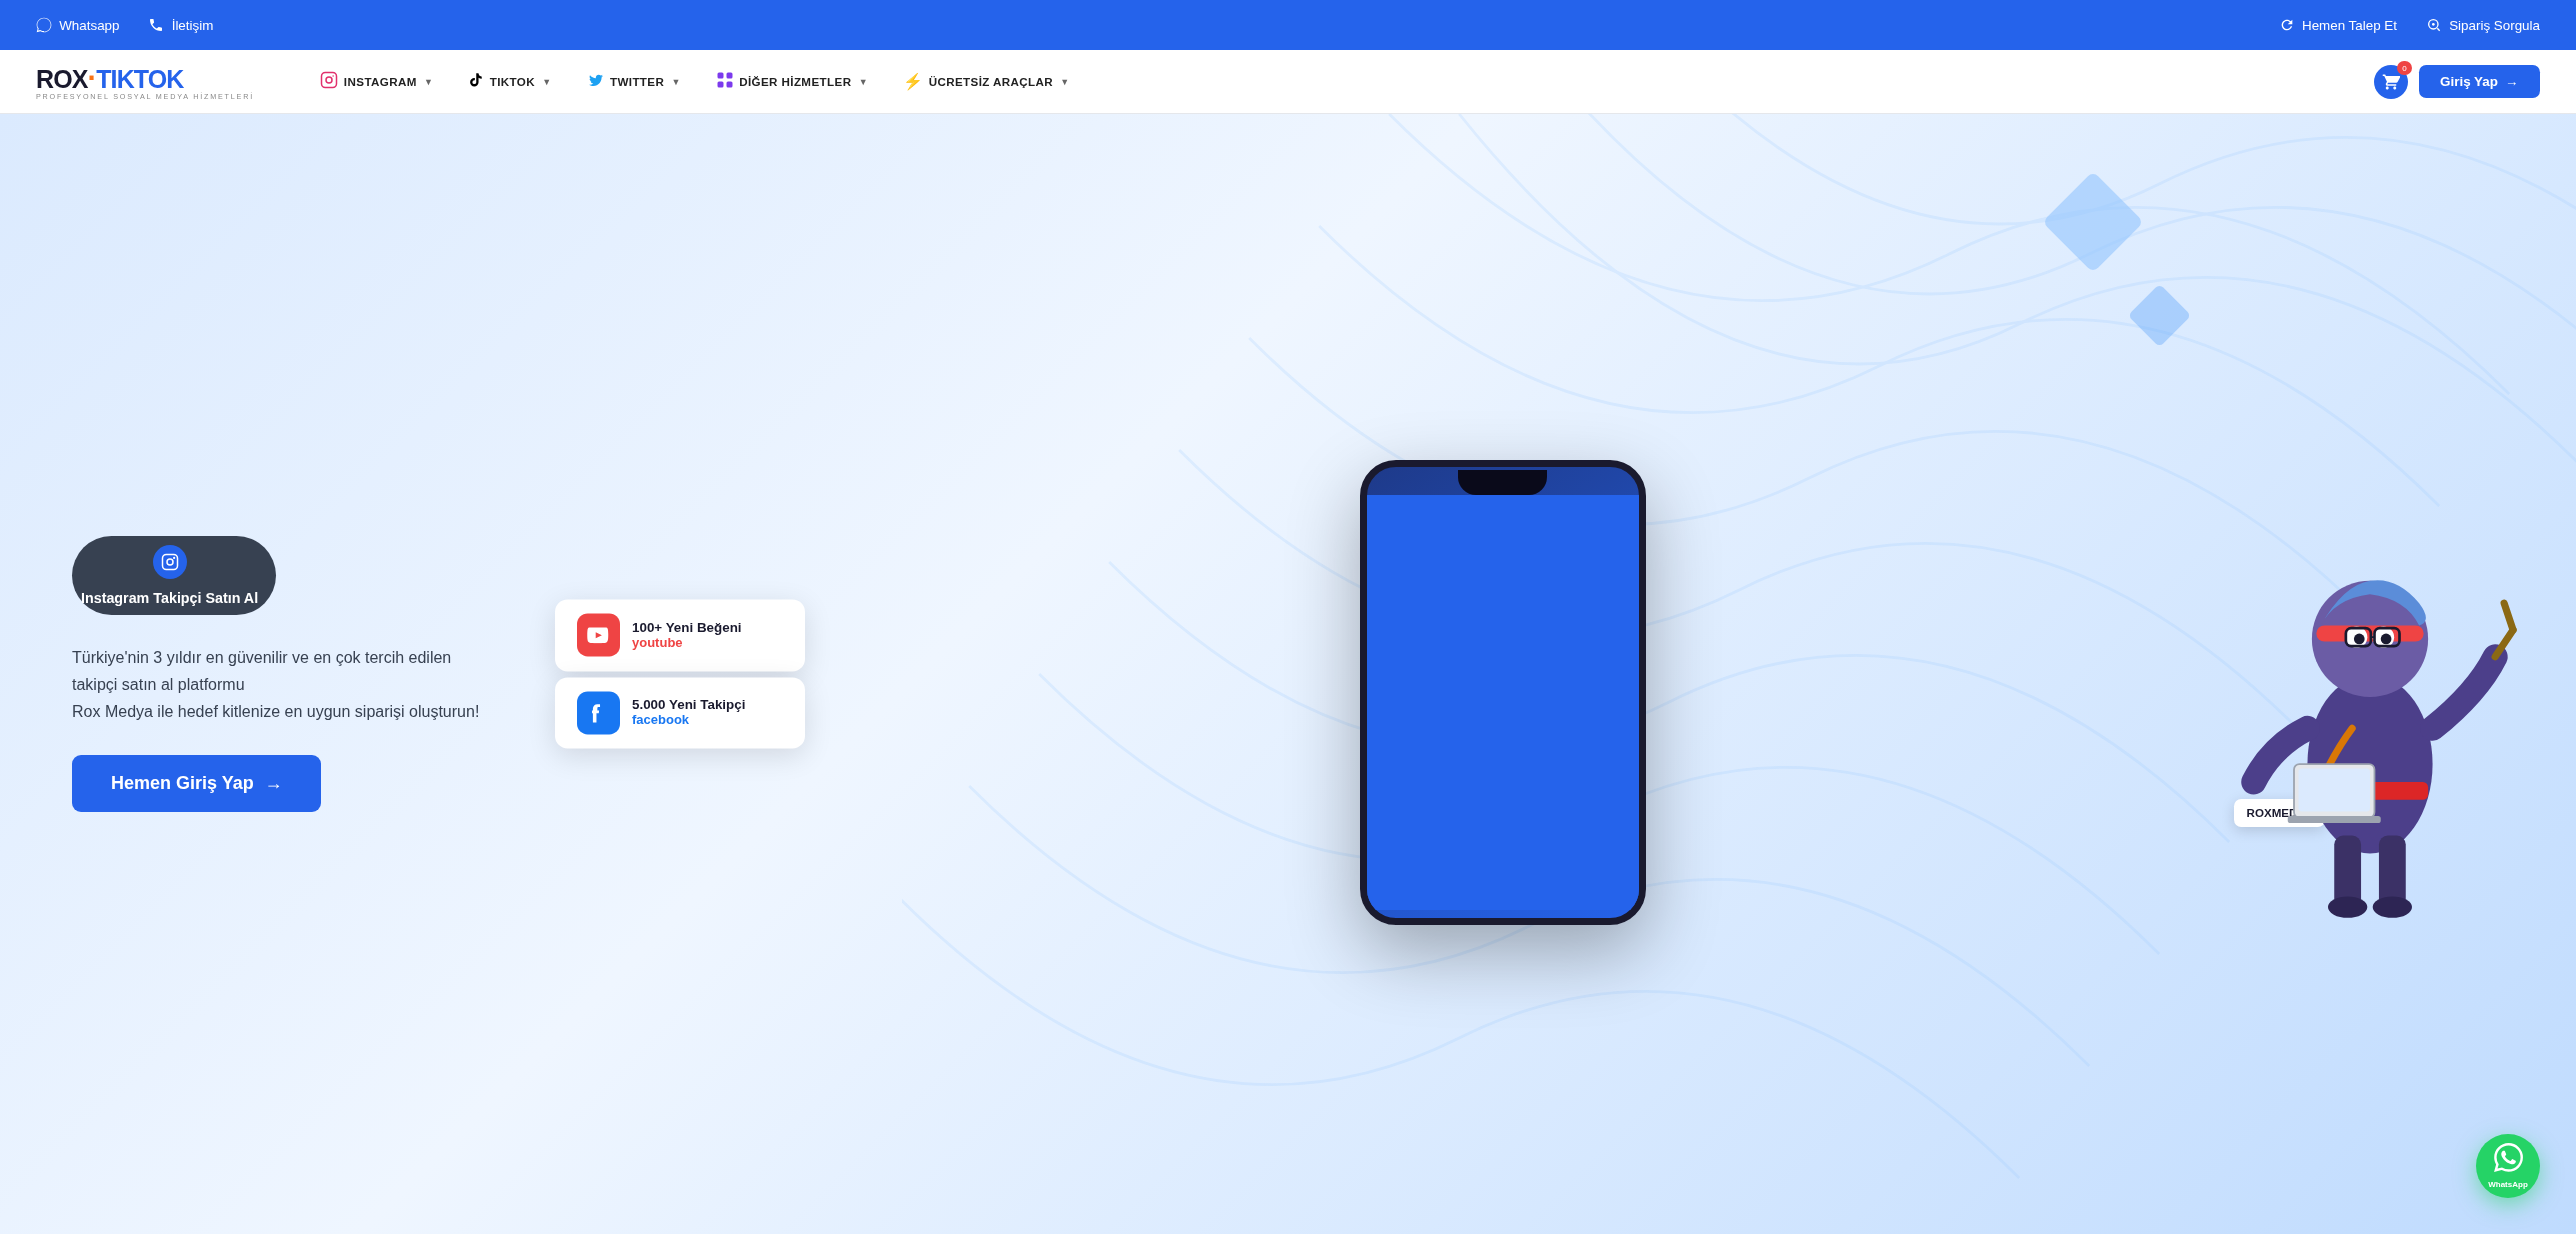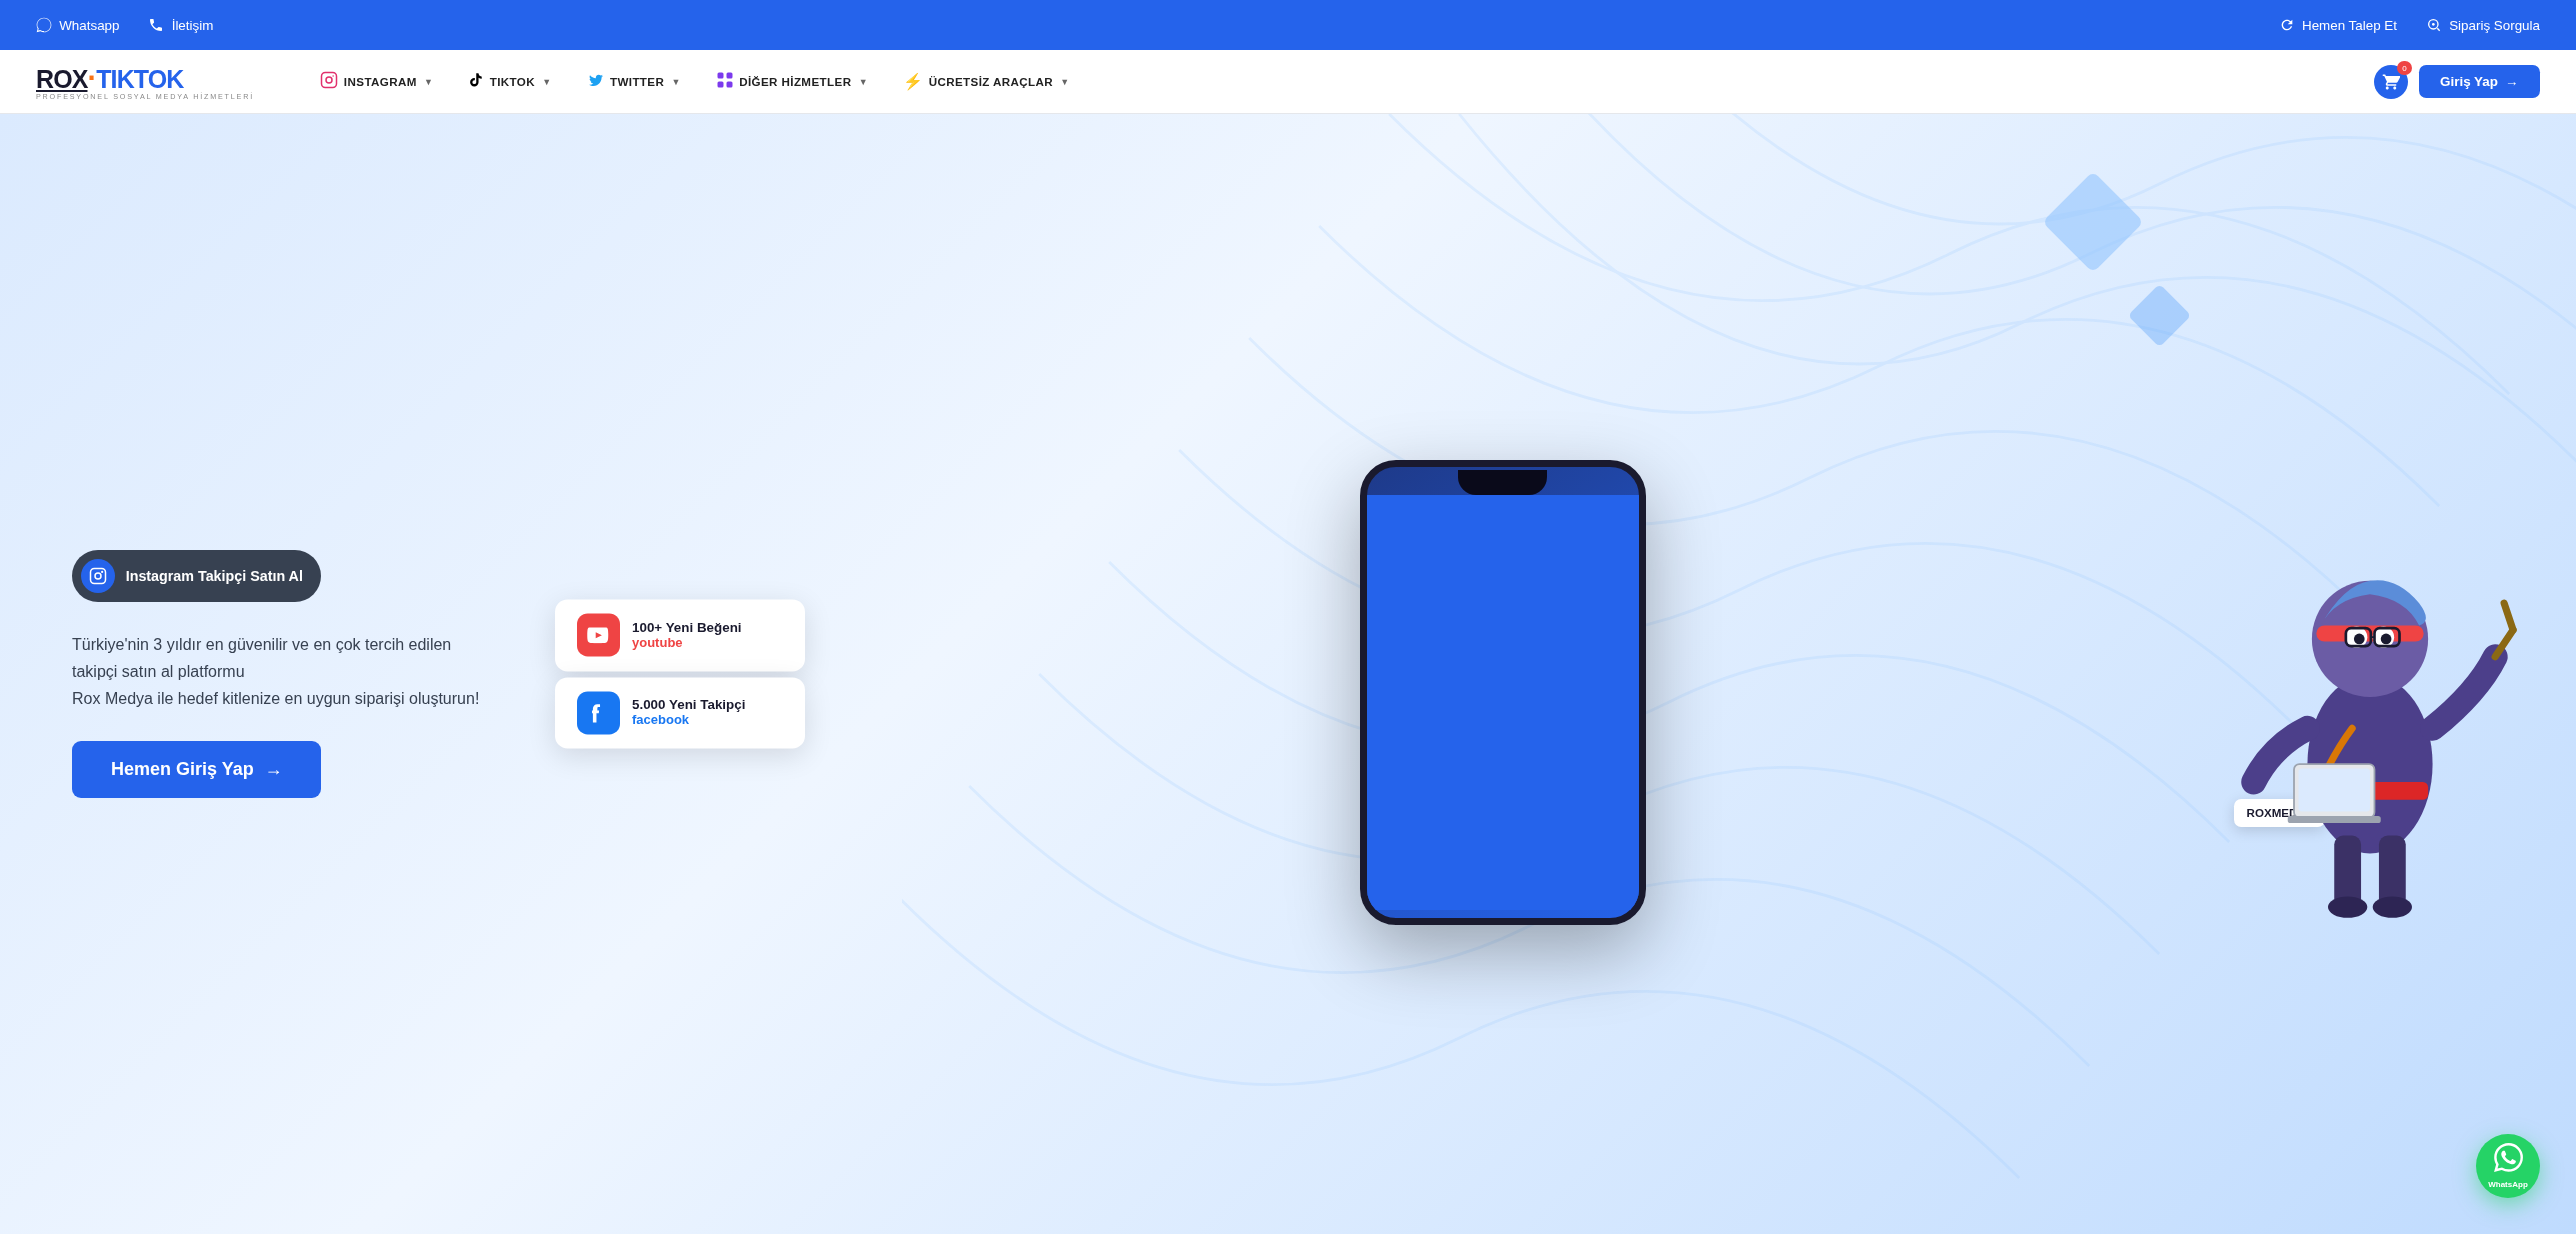--- a/index.html
+++ b/index.html
@@ -28,21 +28,21 @@
       background: #fff;
       border-bottom: 0.9px solid #e5e7eb;
       display: flex;
       align-items: center;
       padding: 0 36px;
       height: 64px;
       gap: 0;
     }
     .logo-area { margin-right: 54px; display: flex; flex-direction: column; align-items: flex-start; }
     .logo-text { font-size: 25px; font-weight: 900; color: #1a1a2e; letter-spacing: -0.9px; }
-    .logo-rox { color: #1a1a2e; text-decoration: underline; }
+    .logo-rox { color: #1a1a2e; }
     .logo-medya { color: #2563eb; }
     .logo-sub { font-size: 7.2px; color: #888; letter-spacing: 1.8px; margin-top: -3.6px; text-transform: uppercase; }
     .logo-dot { color: #f97316; font-size: 29px; }
 
     .nav-items { display: flex; align-items: center; gap: 10px; flex: 1; }
     .nav-item {
       display: flex; align-items: center; gap: 5.4px;
       padding: 7.2px 12.5px;
       font-size: 11.6px; font-weight: 600; color: #222;
       cursor: pointer; border-radius: 5.4px;
@@ -104,20 +104,21 @@
       display: inline-flex;
       align-items: center;
       gap: 10.7px;
       background: #374151;
       color: #fff;
       border-radius: 45px;
       padding: 9px 18px 9px 9px;
       font-size: 14.3px;
       font-weight: 700;
       width: fit-content;
+      flex-direction: column;
     }
     .hero-badge-icon {
       background: #2563eb;
       border-radius: 50%;
       width: 34px; height: 34px;
       display: flex; align-items: center; justify-content: center;
       font-size: 16px;
     }
 
     .hero-desc {

